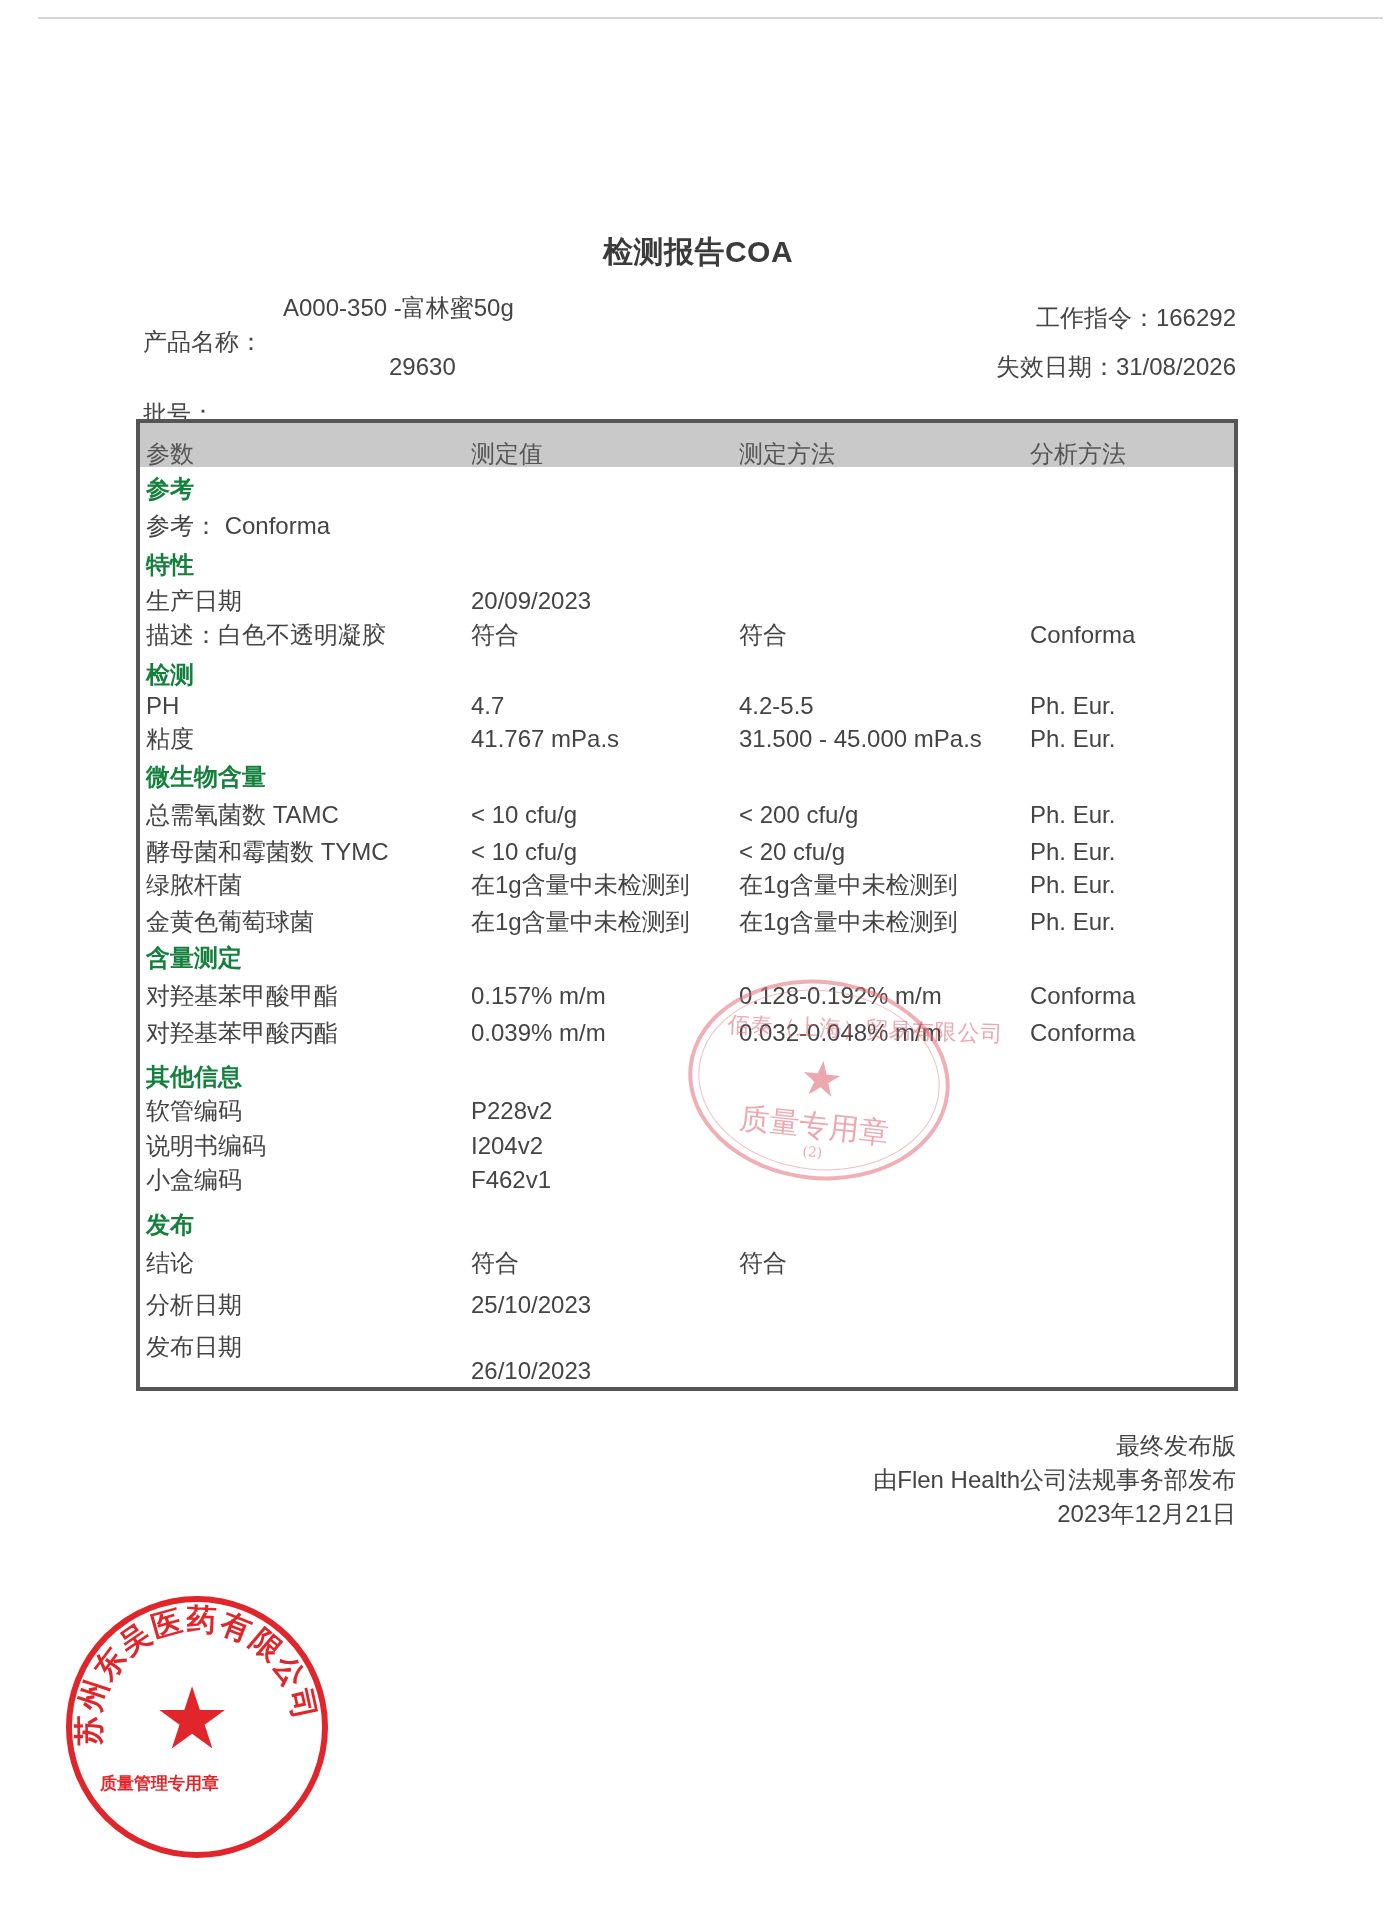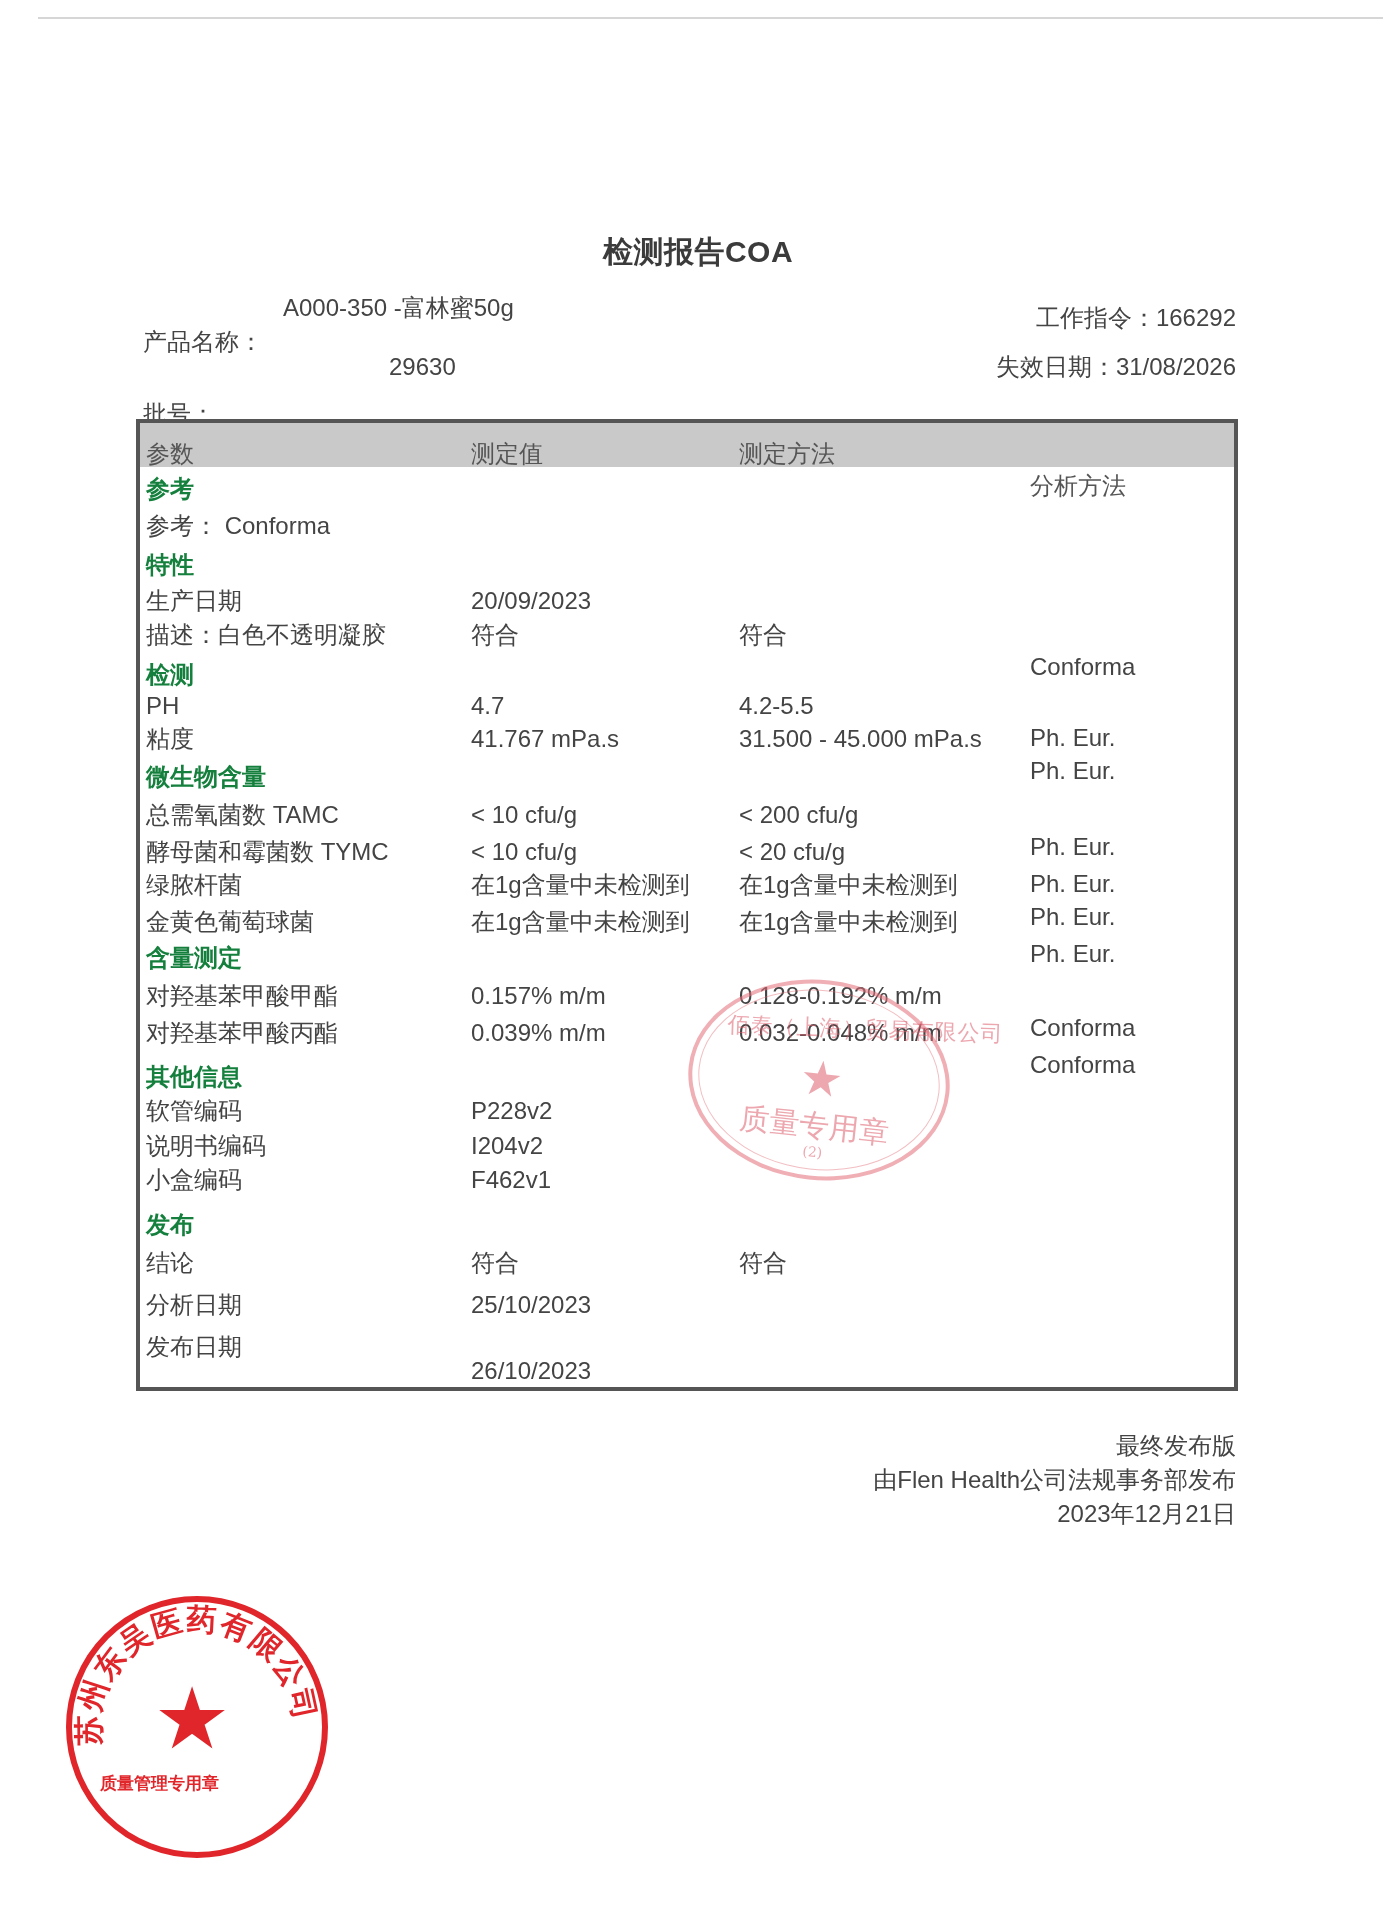--- a/index.html
+++ b/index.html
@@ -15,21 +15,21 @@
   .table-box {
     position:absolute; left:136px; top:419px; width:1102px; height:972px;
     border:4px solid #555; box-sizing:border-box;
   }
   .table-header {
     position:absolute; left:0; top:0; right:0; height:44px; background:#c9c9c9;
   }
   .cell { position:absolute; white-space:nowrap; font-size:24px; color:#444; line-height:1; }
   .hdr { color:#555; }
   .sec { font-weight:bold; color:#15803d; }
-  .c1 { left:6px; } .c2 { left:331px; } .c3 { left:599px; } .c4 { left:890px;margin-top:32px; }
+  .c1 { left:6px; } .c2 { left:331px; } .c3 { left:599px; } .c4 { left:890px; }
   .footer { font-size:24px; color:#444; right:160px; text-align:right; }
   .stamp-oval {
     position:absolute; left:688px; top:980px; width:262px; height:200px;
     border:4px solid rgba(226,110,120,0.55); border-radius:50%;
     transform:rotate(6deg); box-sizing:border-box;
   }
   .stamp-oval .inner { position:absolute; left:6px; top:6px; right:6px; bottom:6px; border:1.5px solid rgba(226,110,120,0.45); border-radius:50%; }
   .stamp-text { position:absolute; color:rgba(220,95,110,0.55); font-family:"DejaVu Serif",serif; white-space:nowrap; }
   .stamp-round {
     position:absolute; left:66px; top:1596px; width:262px; height:262px;

